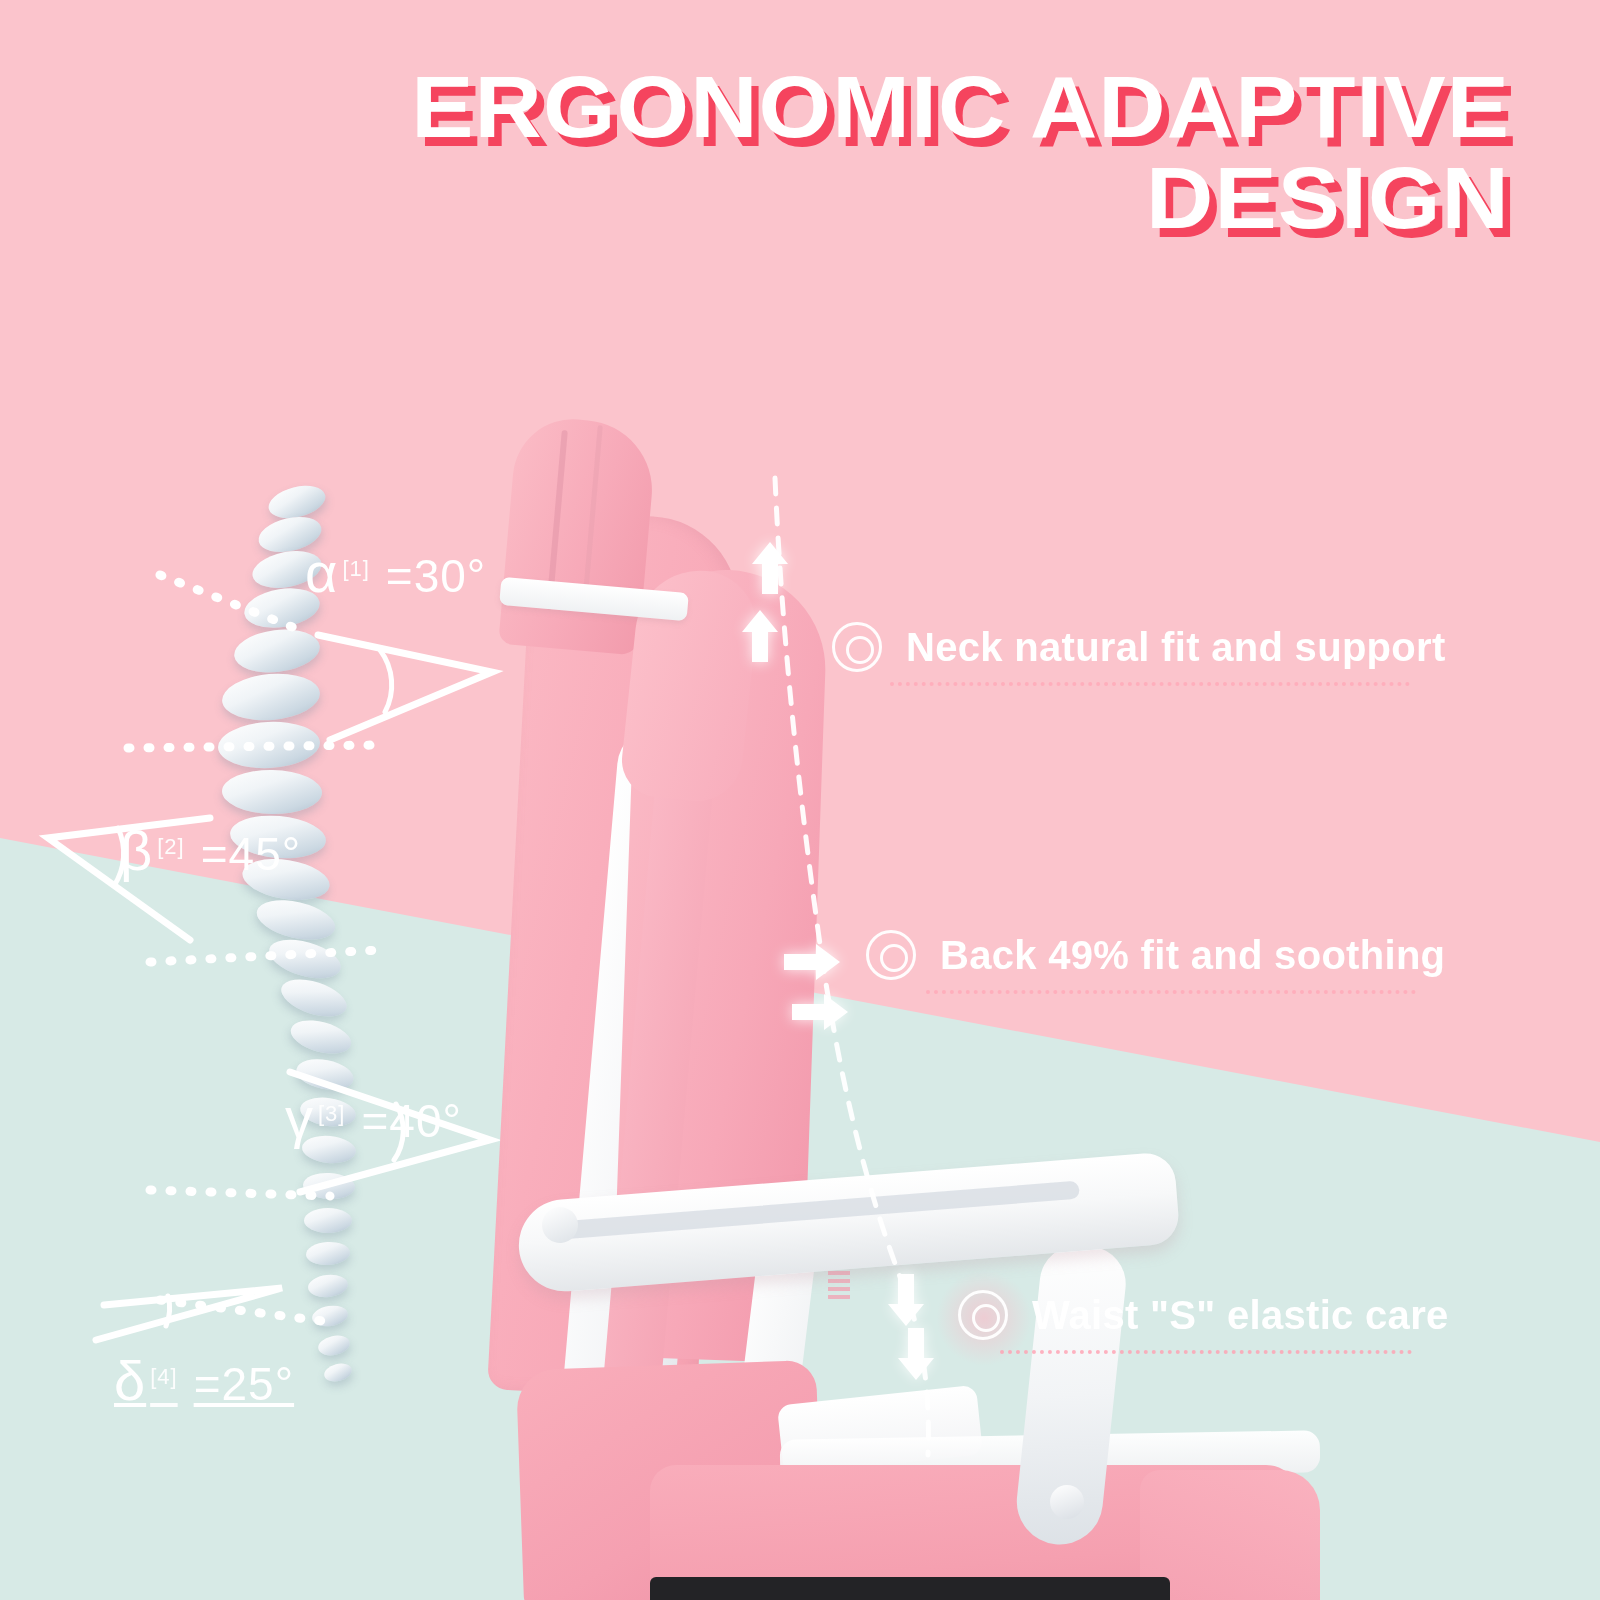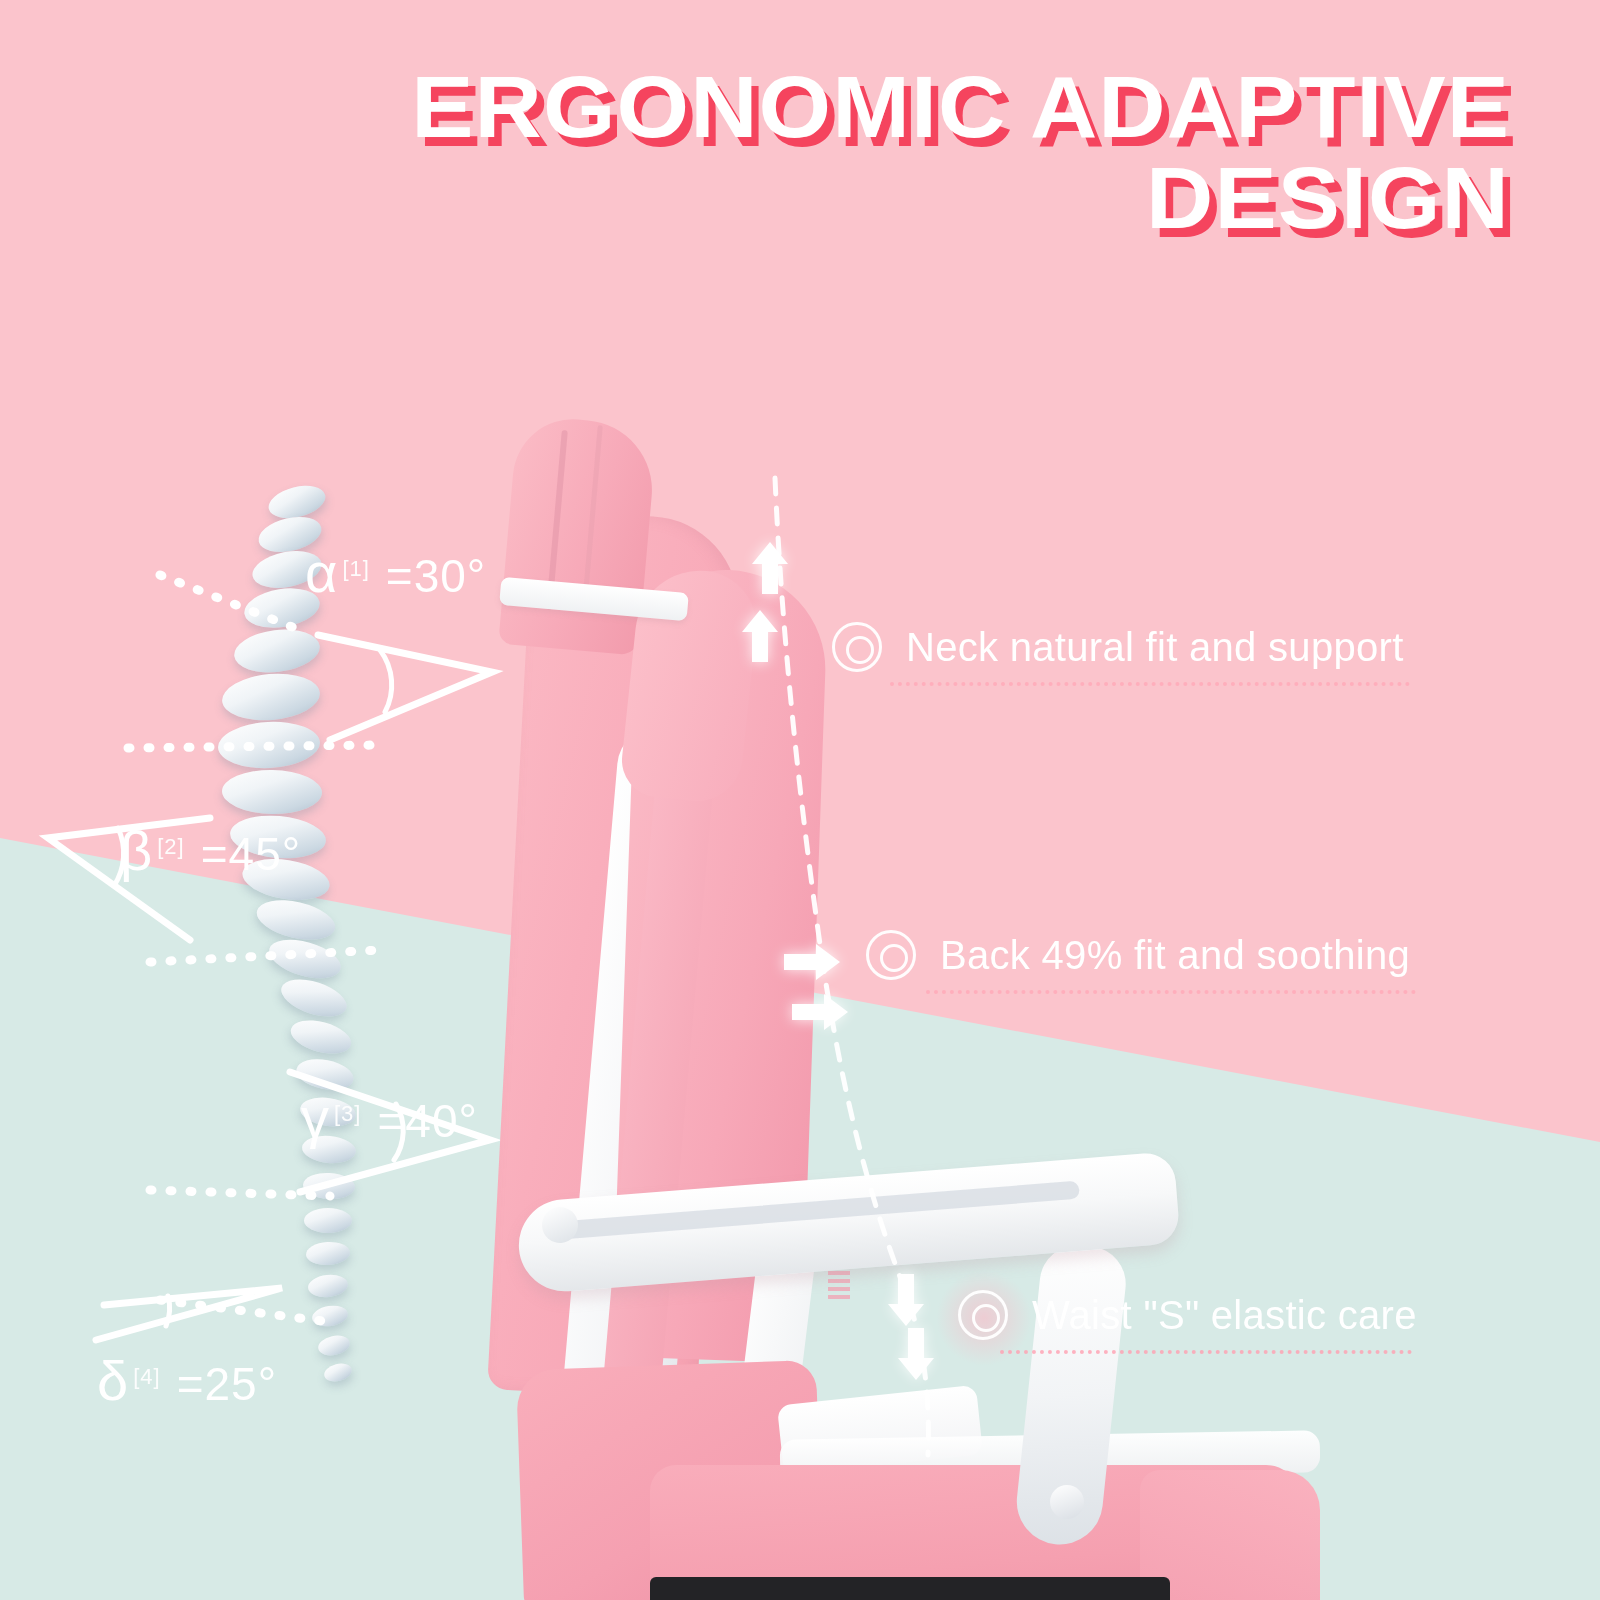--- a/index.html
+++ b/index.html
@@ -272,21 +272,21 @@
     content:"";
     position:absolute; left:50%; top:50%;
     width:22px; height:22px;
     margin:-11px 0 0 -11px;
     border:3px solid rgba(255,255,255,.95);
     border-radius:50%;
   }
   .callout .ctext {
     color:#FFFFFF;
     font-size:40px;
-    font-weight:400;
+    font-weight:700;
     white-space:nowrap;
     letter-spacing:.3px;
   }
   .callout-underline {
     position:absolute;
     height:0;
     border-bottom:4px dotted rgba(255,170,185,.85);
   }
   .callout-underline.mint { border-bottom-color:rgba(255,160,178,.8); }
   .ring-glow {
@@ -357,24 +357,24 @@
       <path d="M168 1296 A 46 46 0 0 1 166 1326" stroke-width="5"></path>
     </g>
   </svg>
 
   <div class="ang-label" style="left:305px;top:540px;">
     <span class="gl">α</span><span class="sup">[1]</span><span>=30°</span>
   </div>
   <div class="ang-label" style="left:120px;top:818px;">
     <span class="gl">β</span><span class="sup">[2]</span><span>=45°</span>
   </div>
-  <div class="ang-label" style="left:285px;top:1085px;margin-left:16px;">
+  <div class="ang-label" style="left:285px;top:1085px;">
     <span class="gl">γ</span><span class="sup">[3]</span><span>=40°</span>
   </div>
-  <div class="ang-label" style="left:97px;top:1348px;">
+  <div class="ang-label" style="left:114px;top:1348px;text-decoration:underline;">
     <span class="gl">δ</span><span class="sup">[4]</span><span>=25°</span>
   </div>
 
   <div class="chair">
     <div class="back-shell"></div>
     <div class="back-white-stripe"></div>
     <div class="back-wing"></div>
     <div class="back-white-stripe2"></div>
     <div class="headrest"></div>
     <div class="headrest-seam"></div>

